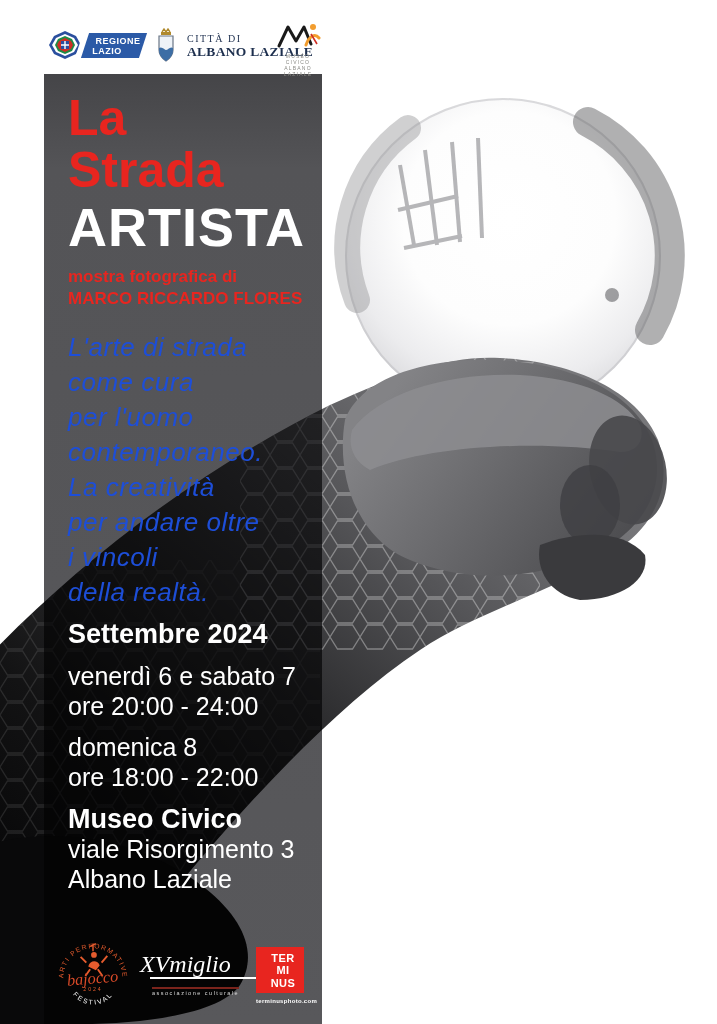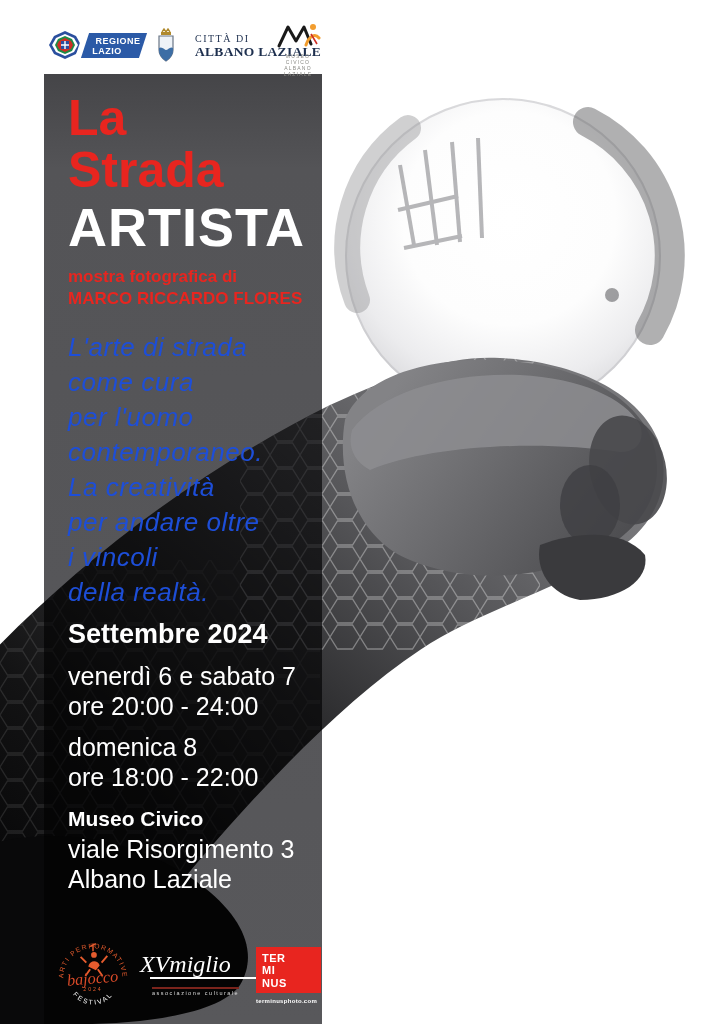--- a/index.html
+++ b/index.html
@@ -14,50 +14,50 @@
   
   .panel-text{position:absolute;left:44px;top:74px;width:330px;height:950px;z-index:3;
               box-sizing:border-box;padding:18px 0 0 24px;color:#fff;}
   .title{color:var(--red);font-weight:bold;font-size:50px;line-height:52px;letter-spacing:0px;}
   .artista{color:#fff;font-weight:bold;font-size:54px;line-height:58px;margin-top:2px;letter-spacing:1px;}
   .subtitle{color:var(--red);font-weight:bold;font-size:17px;line-height:22px;margin-top:10px;}
   .bodytext{margin-top:20px;font-style:italic;font-size:26px;line-height:35px;letter-spacing:.5px;color:#1d4ed8;}
   .month{margin-top:8px;font-weight:bold;font-size:27px;line-height:32px;}
   .slot{margin-top:11px;font-size:25px;line-height:30px;}
   .venue{margin-top:12px;font-size:25px;line-height:30px;}
-  .venue .vname{font-weight:bold;font-size:21px;}
+  .venue .vname{font-weight:bold;font-size:27px;}
   
   .header{position:absolute;top:0;left:0;width:100%;height:74px;background:#fff;z-index:5;}
   .logo-regione{position:absolute;left:48px;top:30px;display:flex;align-items:center;}
   .rl-banner{position:relative;margin-left:3px;width:58px;height:25px;background:#2b5aa7;
              transform:skewX(-18deg);display:flex;flex-direction:column;justify-content:center;}
   .rl-banner:before{content:"";position:absolute;left:-6px;top:0;bottom:0;width:3px;background:#fff;}
   .rl-banner:after{content:"";position:absolute;right:-6px;top:0;bottom:0;width:3px;background:#fff;}
   .rl-banner span{display:block;transform:skewX(18deg);color:#fff;font-weight:bold;font-size:9px;
                   line-height:10px;padding-left:9px;letter-spacing:.5px;}
   .logo-albano{position:absolute;left:155px;top:28px;display:flex;align-items:center;
                font-family:"Liberation Serif",serif;color:#1d2f4e;}
-  .la-text{margin-left:18px;}
+  .la-text{margin-left:10px;}
   .la-l1{font-size:10px;letter-spacing:1.5px;}
   .la-l2{font-size:13.5px;font-weight:bold;letter-spacing:.3px;}
   .logo-museo{position:absolute;left:272px;top:22px;width:52px;text-align:center;}
   .lm-lines{margin-top:1px;font-size:5px;line-height:6px;letter-spacing:1.2px;color:#8a8a85;}
   
   .logos{position:absolute;left:44px;bottom:4px;width:278px;height:90px;z-index:4;
          display:flex;align-items:center;}
   .bajocco{width:82px;height:86px;margin-left:8px;flex:none;}
   .xvm{margin-left:6px;width:104px;flex:none;color:#fff;}
   .xvm-name{font-family:"Liberation Serif",serif;font-style:italic;font-size:24px;line-height:24px;
             white-space:nowrap;}
   .xvm-swoosh{height:2px;background:#fff;margin:1px 0 2px 10px;width:110px;}
   .xvm-sub{font-size:5.5px;letter-spacing:1.5px;color:#ddd;border-top:2px solid #7b241c;
            display:inline-block;padding-top:1px;margin-left:12px;}
   .terminus{margin-left:auto;margin-right:14px;width:52px;flex:none;}
-  .term-box{width:65px;height:46px;background:var(--red);color:#fff;font-weight:bold;
-            font-size:11px;line-height:12.5px;letter-spacing:.5px;padding:5px 0 0 6px;box-sizing:border-box;}
+  .term-box{width:48px;height:46px;background:var(--red);color:#fff;font-weight:bold;
+            font-size:11px;line-height:12.5px;letter-spacing:.5px;padding:5px 0 0 6px;box-sizing:border-box;text-align:center;}
   .term-url{margin-top:5px;font-size:6px;font-weight:bold;color:#fff;letter-spacing:.3px;white-space:nowrap;}
 </style>
 </head>
 <body>
 
 <div class="poster" style="--red:#e8251f;">
 
   <svg class="photo" viewBox="0 0 717 1024" xmlns="http://www.w3.org/2000/svg">
     <defs>
       <radialGradient id="ballGrad" cx="52%" cy="38%" r="75%">

